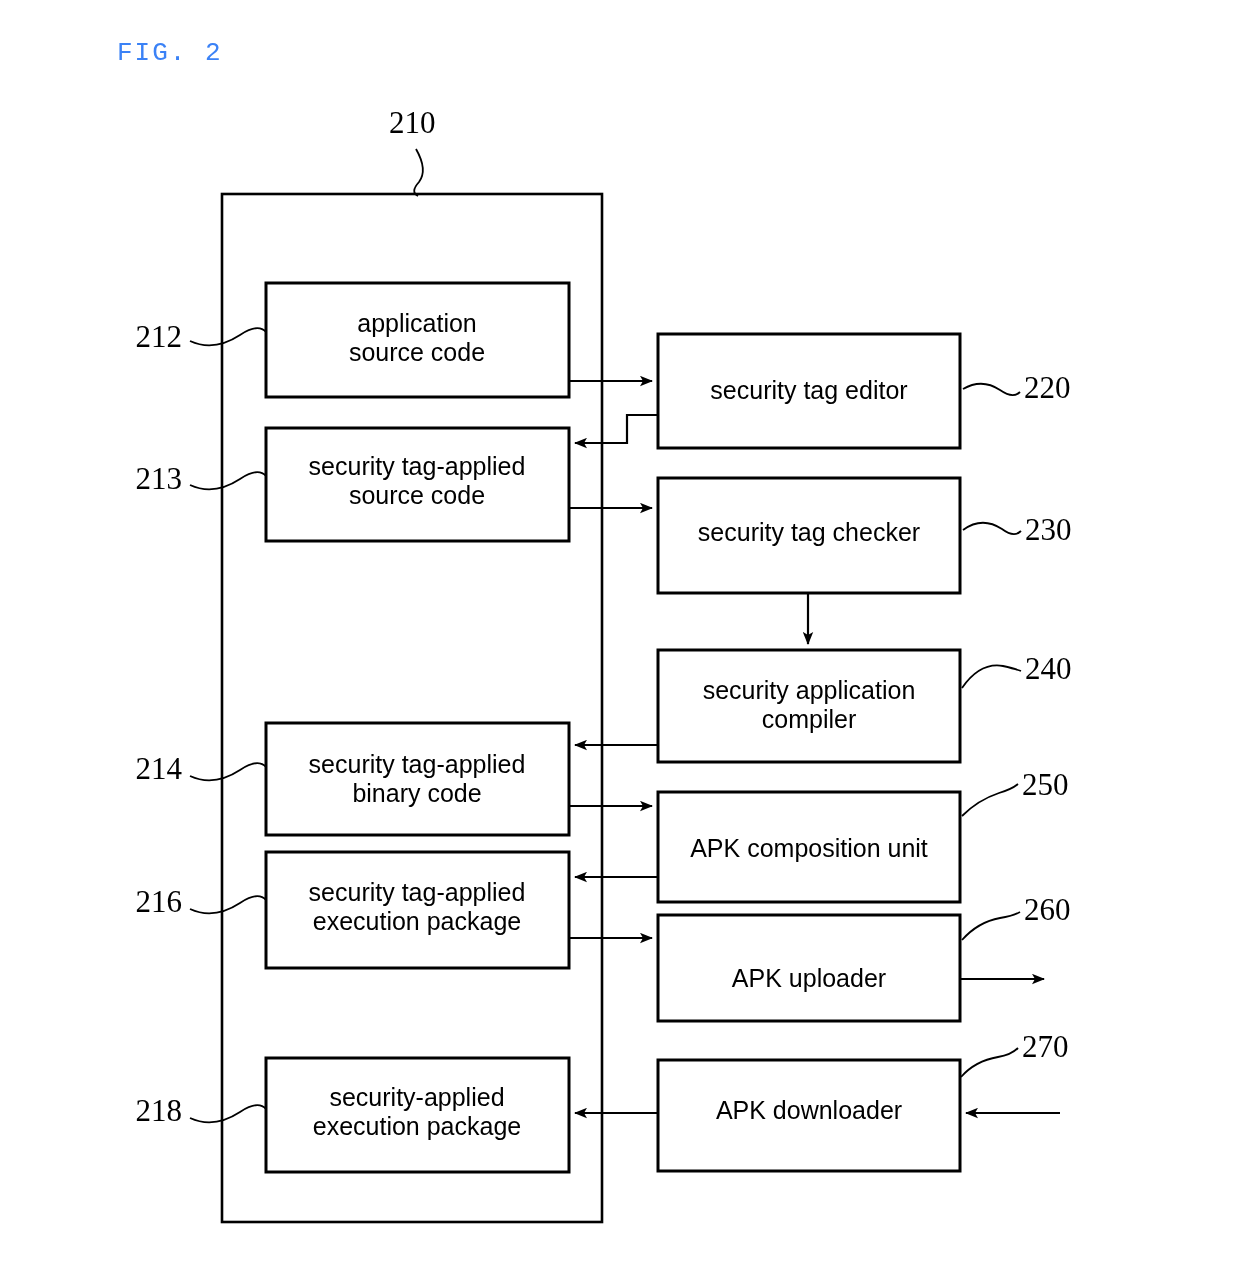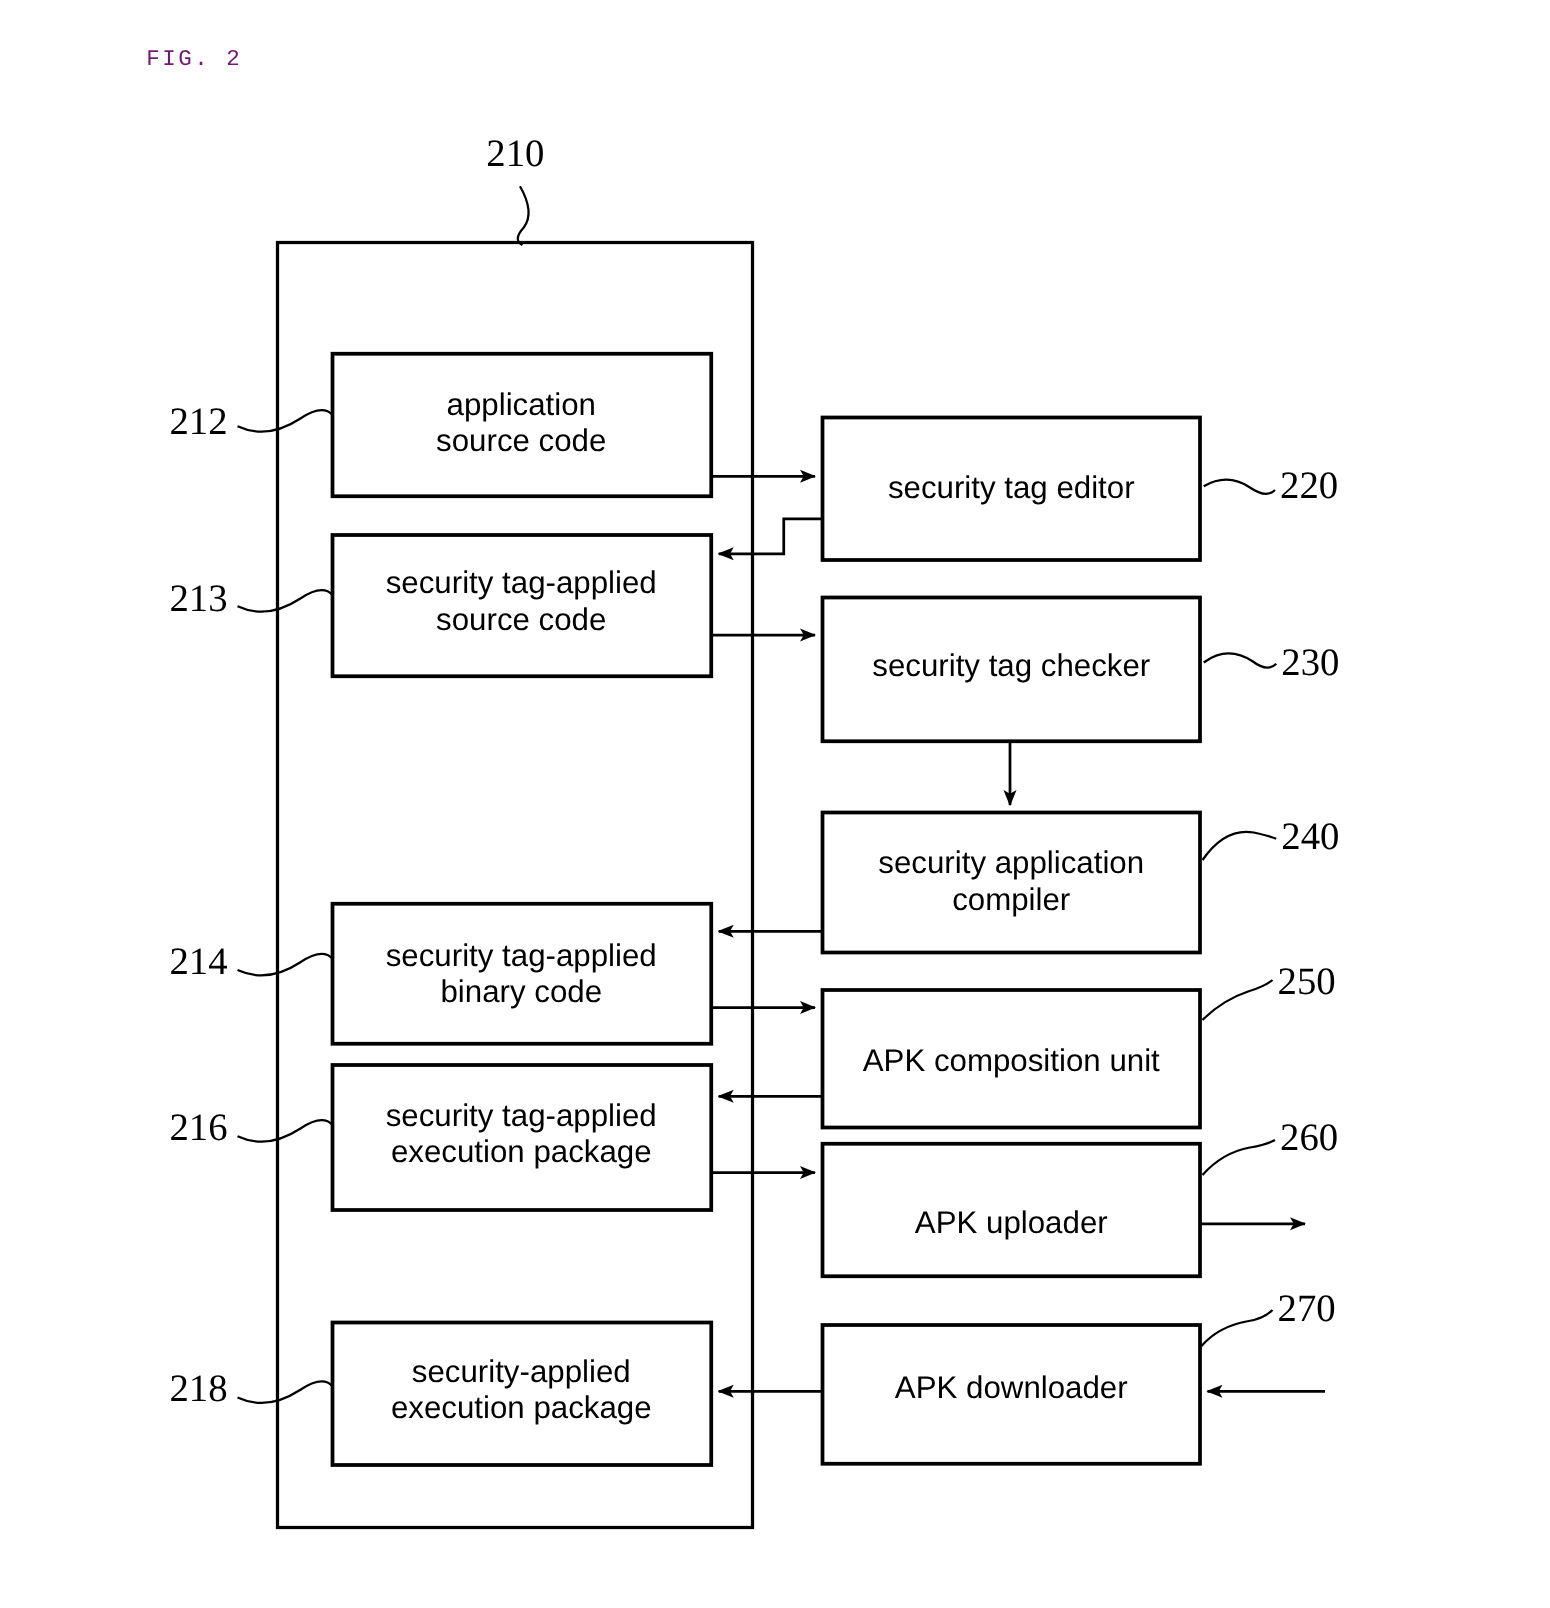--- a/index.html
+++ b/index.html
@@ -14,23 +14,23 @@
     height: 1286px;
     background: #ffffff;
     overflow: hidden;
     font-family: "Liberation Sans", sans-serif;
   }
   #fig-title {
     position: absolute;
     left: 117px;
     top: 38px;
     font-family: "Liberation Mono", monospace;
-    font-size: 18px;
+    font-size: 26px;
     letter-spacing: 2px;
-    color: #701a75;
+    color: #3b82f6;
     white-space: pre;
   }
   svg#diagram {
     position: absolute;
     left: 0;
     top: 0;
     width: 1240px;
     height: 1286px;
   }
   .box-rect {

